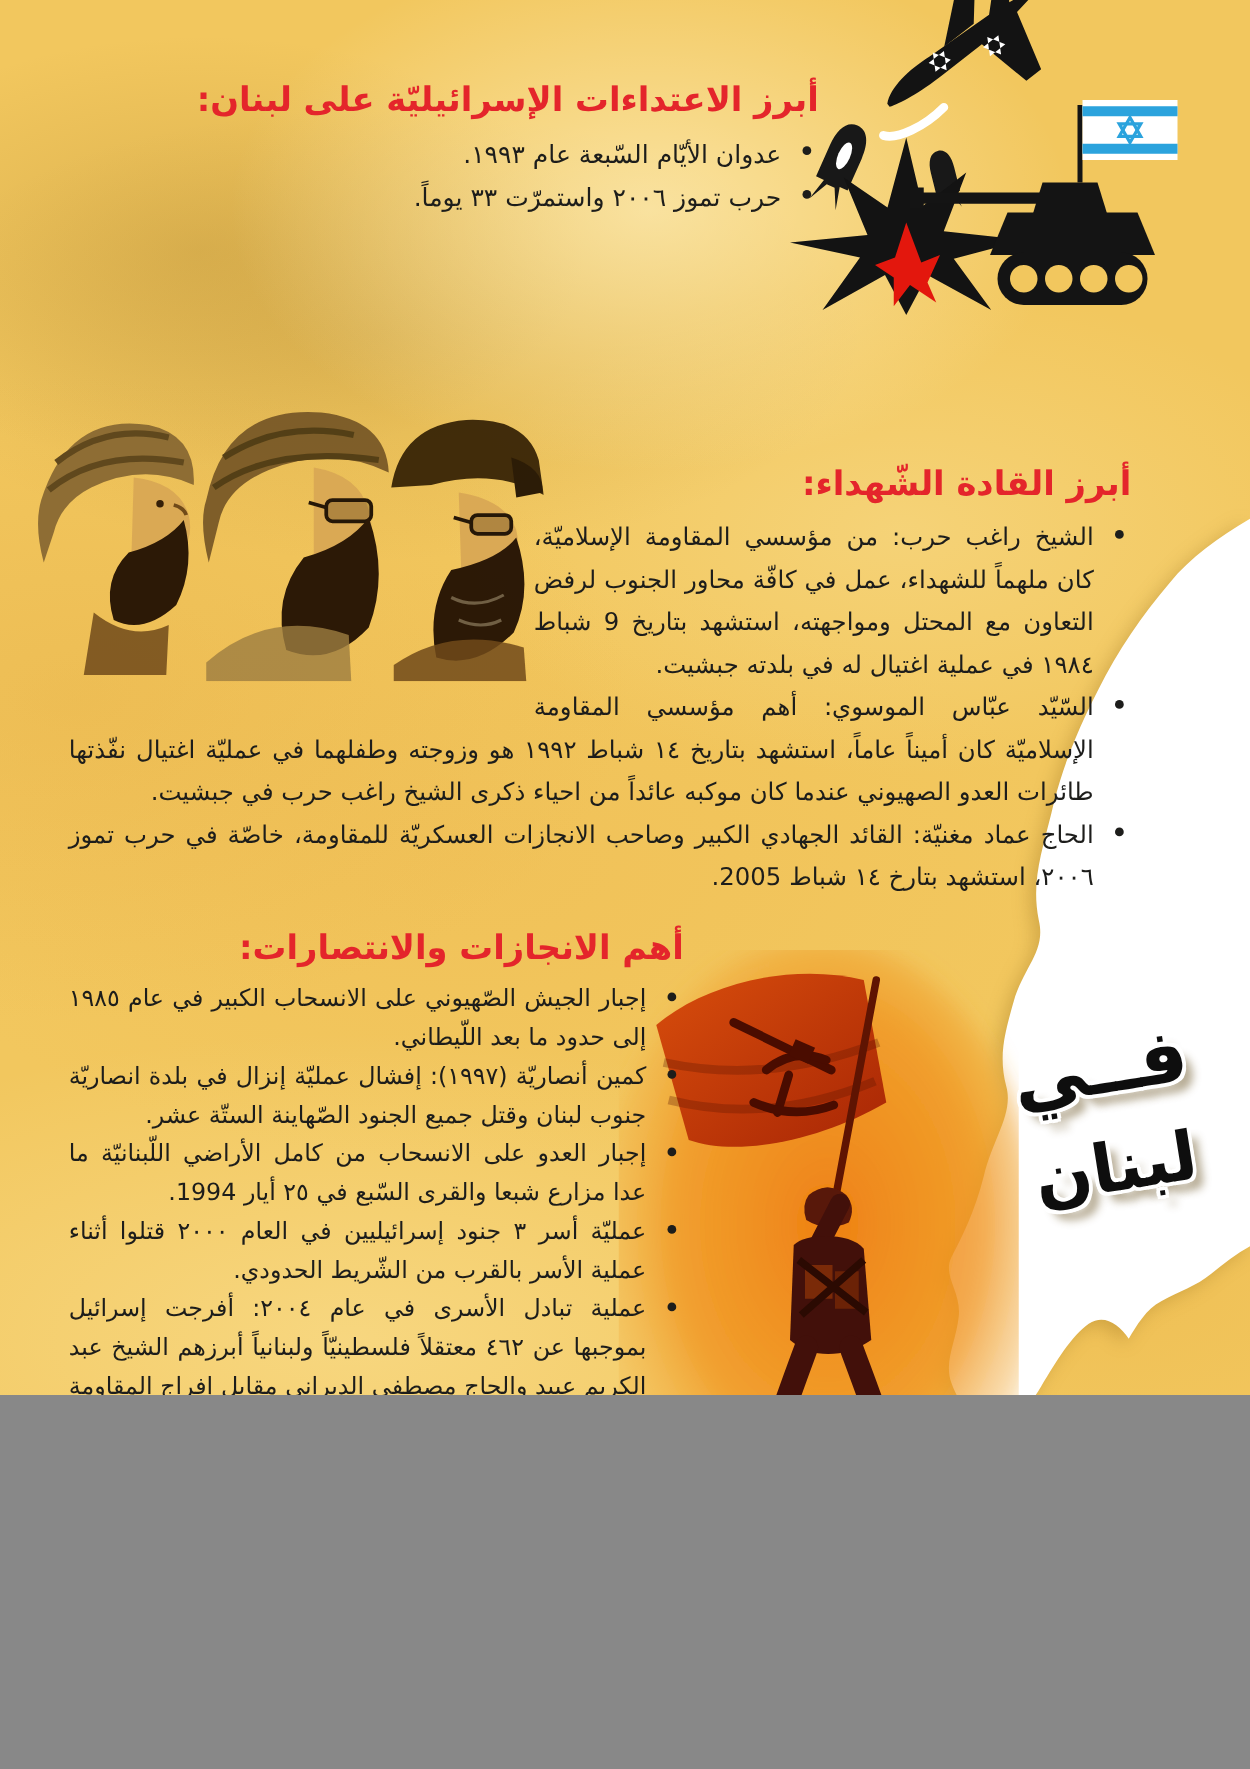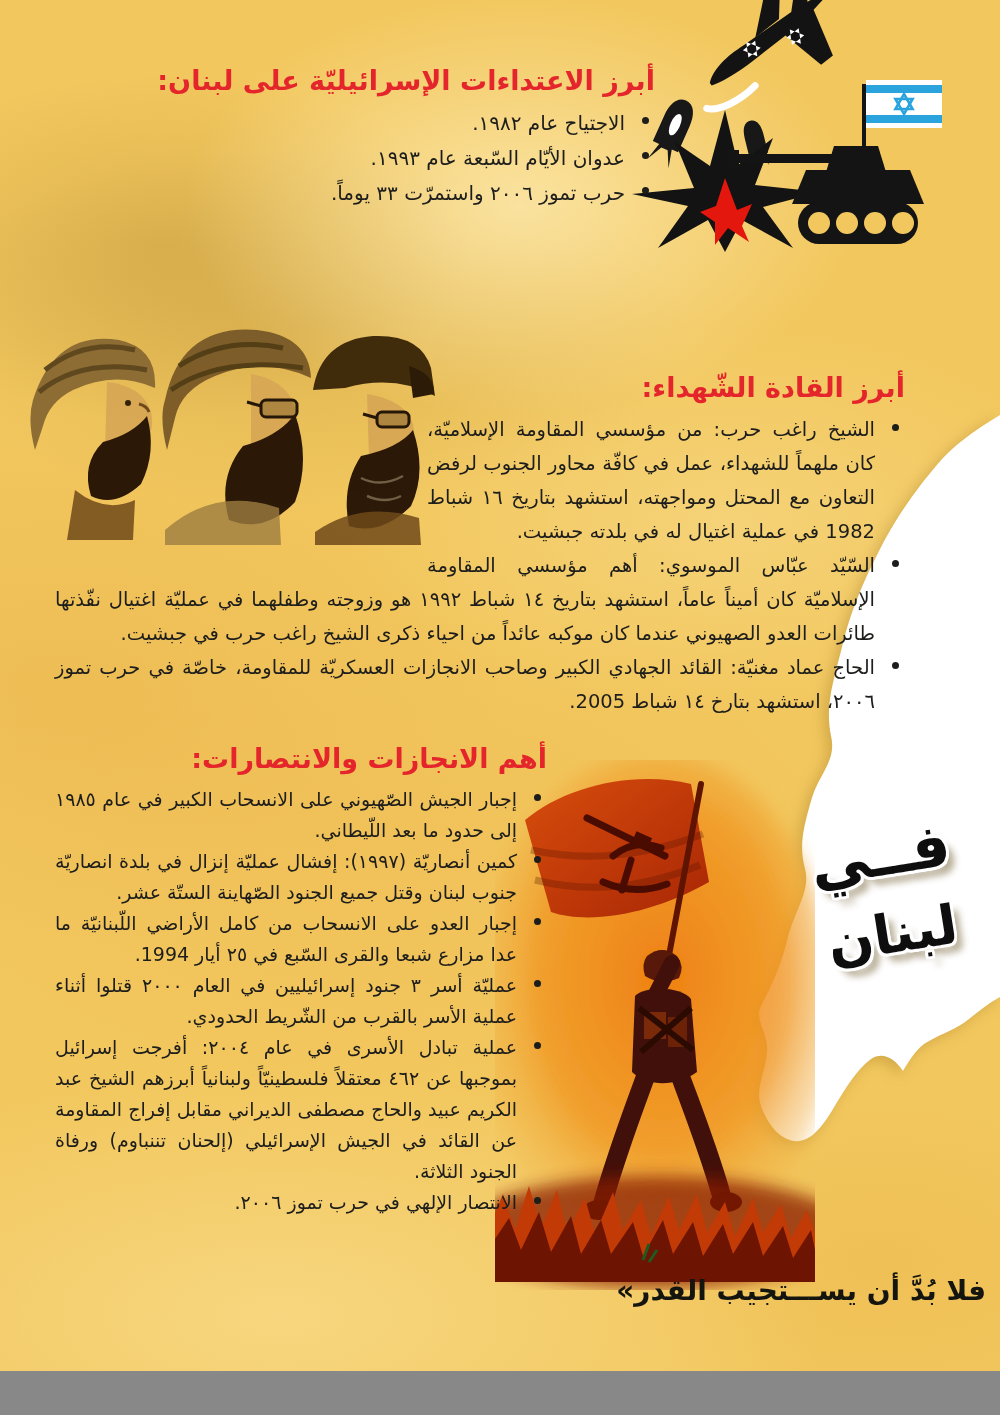--- a/index.html
+++ b/index.html
@@ -1,17 +1,17 @@
 <!DOCTYPE html>
 <html lang="ar" dir="rtl"><head>
 <meta charset="utf-8">
 <style>
   html,body{margin:0;padding:0;background:#888;}
   .poster{
-    position:relative;width:1000px;height:1371px;overflow:hidden;
+    position:relative;width:1000px;height:1116px;overflow:hidden;
     background:#f2c75e;
     font-family:"DejaVu Sans",sans-serif;
     direction:rtl;
   }
   
   .texture{
     position:absolute;inset:0;z-index:0;pointer-events:none;
     background-image:
       radial-gradient(480px 300px at 52% 15%, rgba(255,242,195,.65), transparent 70%),
       radial-gradient(430px 240px at 16% 18%, rgba(140,100,25,.20), transparent 72%),
@@ -223,31 +223,30 @@
 
     <ellipse cx="160" cy="472" rx="195" ry="56" fill="#8a1c02" opacity=".75" filter="url(#soft)"></ellipse>
     <path fill="#c23a06" d="M-10,478 L8,434 L20,470 L34,426 L46,468 L62,430 L72,472 L90,438 L100,474 L118,432 L128,470 L146,440 L156,476 L174,436 L184,470 L202,434 L212,472 L230,442 L240,476 L258,438 L268,472 L286,444 L296,478 L312,450 L322,480 L322,512 L-10,512 Z"></path>
     <path fill="#6d1402" d="M-10,494 L14,458 L26,490 L44,452 L56,492 L76,456 L86,494 L106,460 L116,494 L138,462 L148,496 L168,460 L178,494 L198,462 L208,496 L228,464 L238,494 L258,462 L268,496 L288,466 L298,498 L316,470 L322,500 L322,522 L-10,522 Z"></path>
     <path d="M148,500 l6,-16 M154,502 l8,-12" stroke="#1d5c20" stroke-width="3" fill="none"></path>
   </svg>
 
   <section class="sec attacks">
     <h2>أبرز الاعتداءات الإسرائيليّة على لبنان:</h2>
     <ul>
-      <li><span>الاجتياح عام ١٩٨٢.</span></li>
       <li><span>عدوان الأيّام السّبعة عام ١٩٩٣.</span></li>
       <li><span>حرب تموز ٢٠٠٦ واستمرّت ٣٣ يوماً.</span></li>
     </ul>
   </section>
 
   <section class="sec martyrs">
     <h2>أبرز القادة الشّهداء:</h2>
     <ul>
       <div class="portrait-spacer"></div>
-      <li><span>الشيخ راغب حرب: من مؤسسي المقاومة الإسلاميّة، كان ملهماً للشهداء، عمل في كافّة محاور الجنوب لرفض التعاون مع المحتل ومواجهته، استشهد بتاريخ ١٦ شباط 1982 في عملية اغتيال له في بلدته جبشيت.</span></li>
+      <li><span>الشيخ راغب حرب: من مؤسسي المقاومة الإسلاميّة، كان ملهماً للشهداء، عمل في كافّة محاور الجنوب لرفض التعاون مع المحتل ومواجهته، استشهد بتاريخ 9 شباط ١٩٨٤ في عملية اغتيال له في بلدته جبشيت.</span></li>
       <li><span>السّيّد عبّاس الموسوي: أهم مؤسسي المقاومة الإسلاميّة كان أميناً عاماً، استشهد بتاريخ ١٤ شباط ١٩٩٢ هو وزوجته وطفلهما في عمليّة اغتيال نفّذتها طائرات العدو الصهيوني عندما كان موكبه عائداً من احياء ذكرى الشيخ راغب حرب في جبشيت.</span></li>
       <li><span>الحاج عماد مغنيّة: القائد الجهادي الكبير وصاحب الانجازات العسكريّة للمقاومة، خاصّة في حرب تموز ٢٠٠٦، استشهد بتارخ ١٤ شباط 2005.</span></li>
     </ul>
   </section>
 
   <section class="sec achievements">
     <h2>أهم الانجازات والانتصارات:</h2>
     <ul>
       <li><span>إجبار الجيش الصّهيوني على الانسحاب الكبير في عام ١٩٨٥ إلى حدود ما بعد اللّيطاني.</span></li>
       <li><span>كمين أنصاريّة (١٩٩٧): إفشال عمليّة إنزال في بلدة انصاريّة جنوب لبنان وقتل جميع الجنود الصّهاينة الستّة عشر.</span></li>

